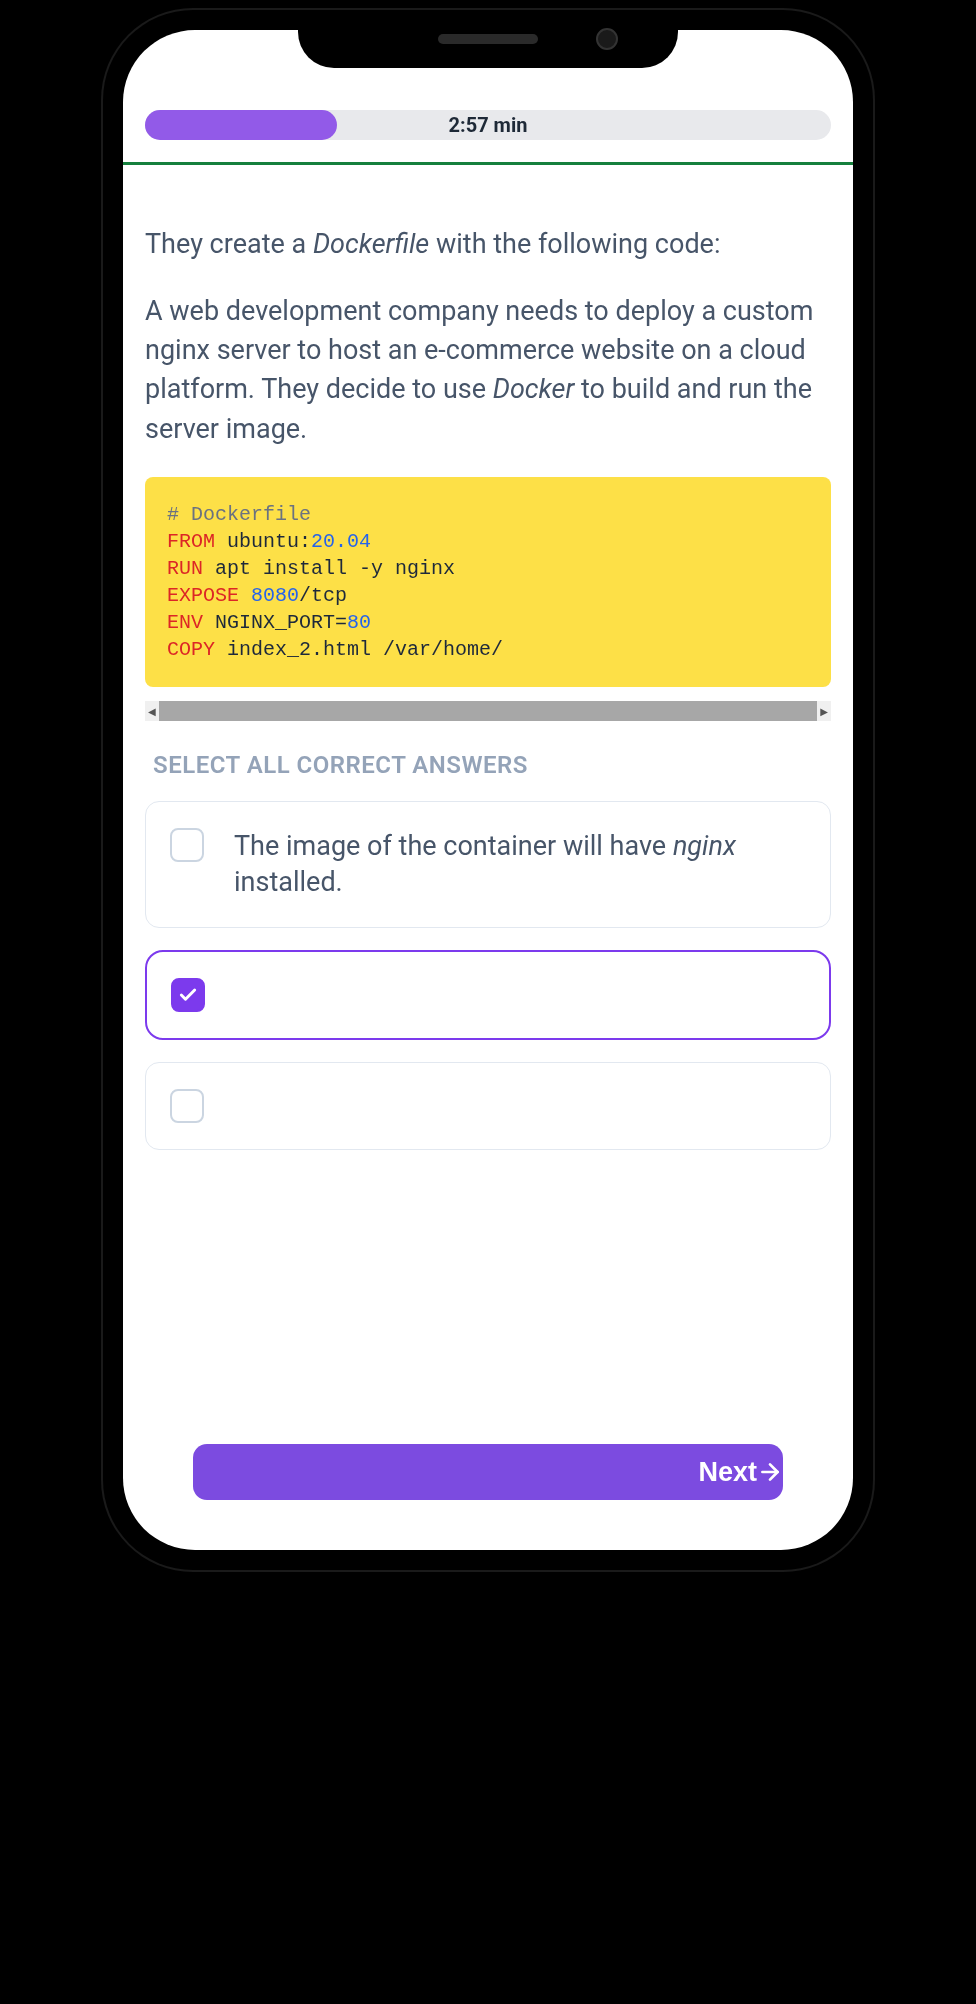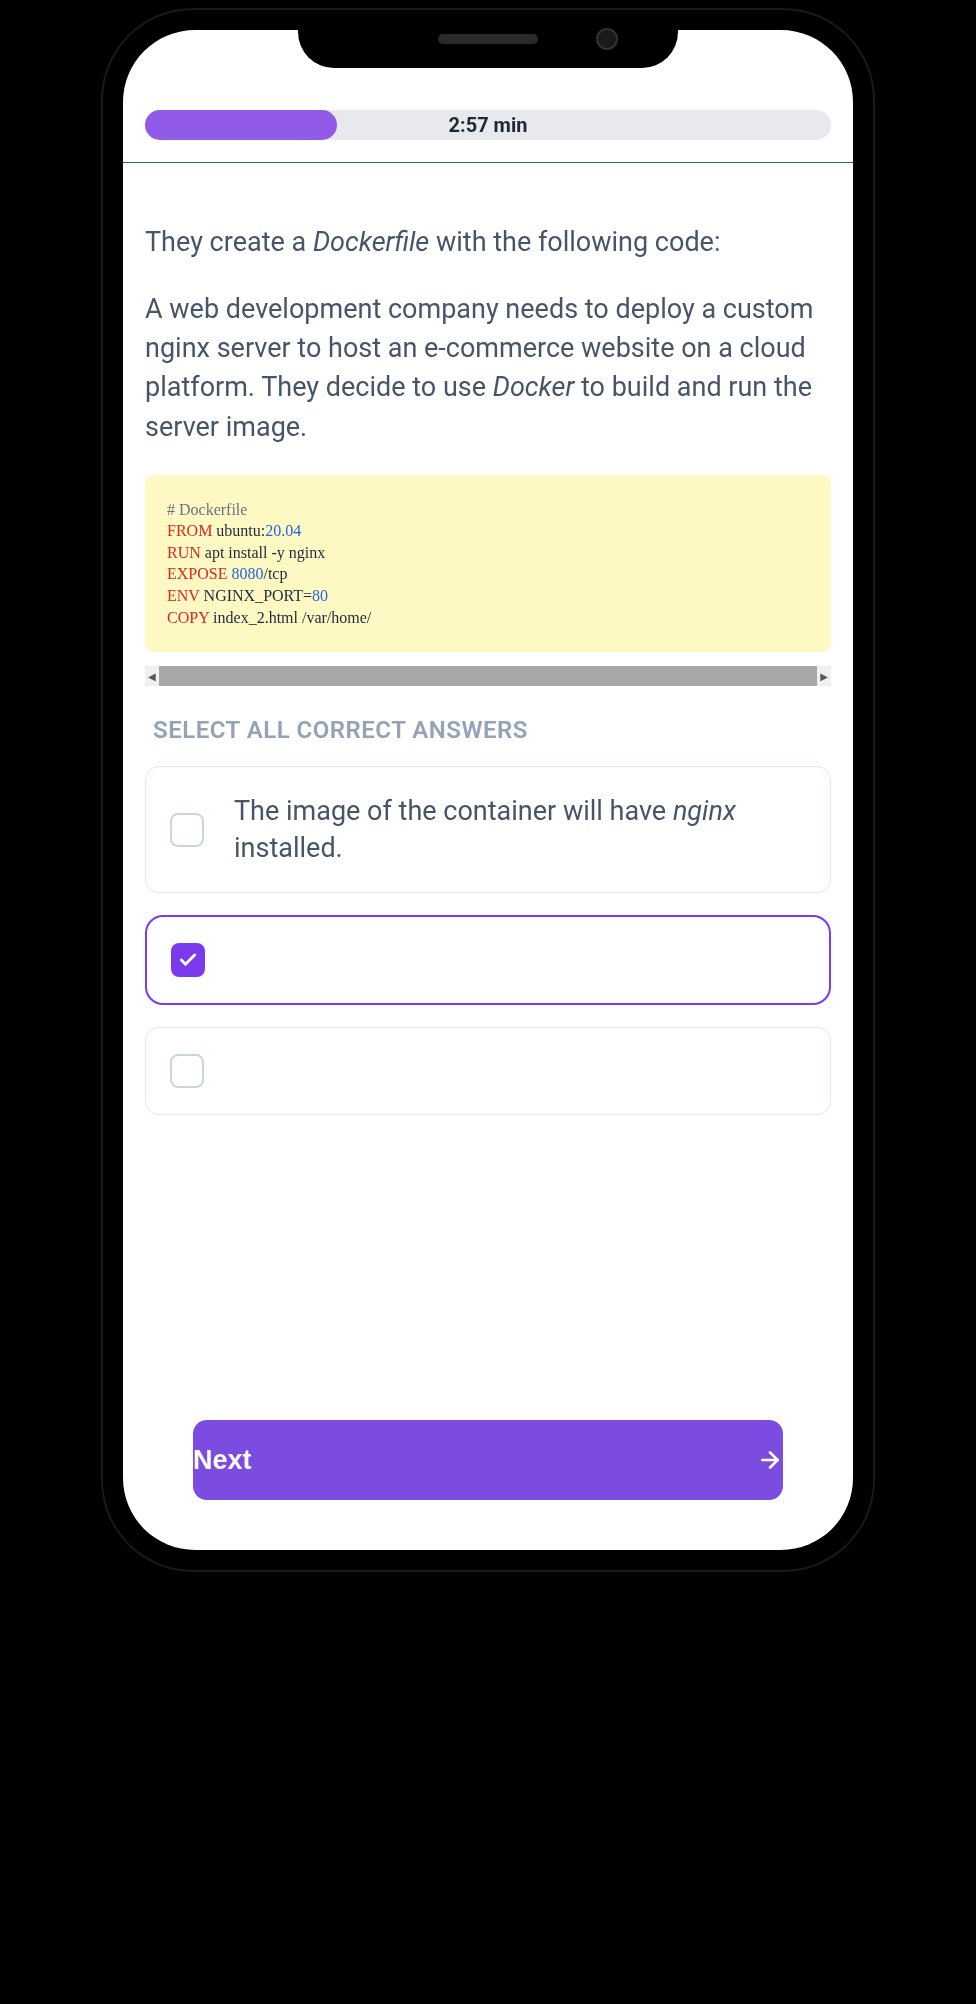--- a/index.html
+++ b/index.html
@@ -63,21 +63,21 @@
   }
   .content {
     padding-top: 80px;
     height: 100%;
     display: flex;
     flex-direction: column;
     overflow: hidden;
   }
   .progress-section {
     padding: 0 22px 22px;
-    border-bottom: 1px solid #15803d;
+    border-bottom: 3px solid #15803d;
   }
   .progress-bar {
     height: 30px;
     background: #e8e9ec;
     border-radius: 15px;
     position: relative;
     display: flex;
     align-items: center;
     justify-content: center;
   }
@@ -104,25 +104,25 @@
   .question-text {
     font-size: 27px;
     line-height: 1.45;
     color: #475569;
     margin-bottom: 28px;
   }
   .question-text em {
     font-style: italic;
   }
   .code-block {
-    background: #fef9c3;
+    background: #fde047;
     border-radius: 8px;
     padding: 24px 22px;
-    font-family: Liberation Serif, serif;
-    font-size: 16px;
+    font-family: Liberation Mono, monospace;
+    font-size: 20px;
     line-height: 1.35;
     margin-bottom: 28px;
     white-space: pre;
   }
   .code-block.scrollable {
     overflow-x: auto;
     position: relative;
   }
   .code-comment { color: #6b7280; }
   .code-keyword { color: #dc2626; }
@@ -163,21 +163,21 @@
     font-weight: 600;
     color: #94a3b8;
     letter-spacing: 0.5px;
     margin: 30px 8px 22px;
   }
   .answer-option {
     border: 1px solid #e2e8f0;
     border-radius: 14px;
     padding: 26px 24px;
     display: flex;
-    align-items: center;
+    align-items: flex-start;
     gap: 30px;
     margin-bottom: 22px;
     cursor: pointer;
   }
   .answer-option.selected {
     border: 2.5px solid #7c3aed;
     border-radius: 18px;
   }
   .checkbox {
     width: 34px;
@@ -201,30 +201,30 @@
   .answer-text em { font-style: italic; }
   .answer-option.selected .answer-text {
     color: #5b21b6;
   }
   .next-button {
     position: absolute;
     bottom: 50px;
     left: 50%;
     transform: translateX(-50%);
     width: 590px;
-    height: 80px;
+    height: 56px;
     background: #7c4be0;
     border: none;
     border-radius: 14px;
     color: #fff;
     font-size: 27px;
     font-weight: 600;
     display: flex;
     align-items: center;
-    justify-content: space-between;
+    justify-content: flex-end;
     gap: 0;
     cursor: pointer;
     z-index: 50;
   }
   .partial-option {
     border: 1px solid #e2e8f0;
     border-radius: 14px;
     padding: 26px 24px;
     display: flex;
     align-items: center;

